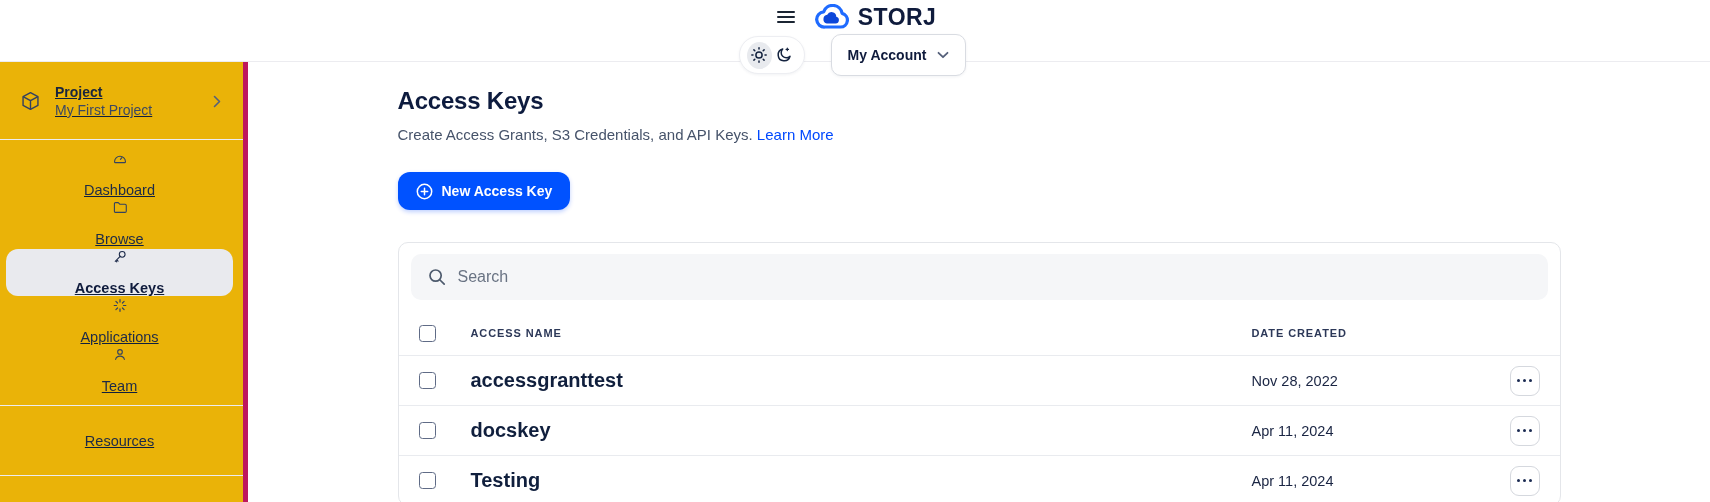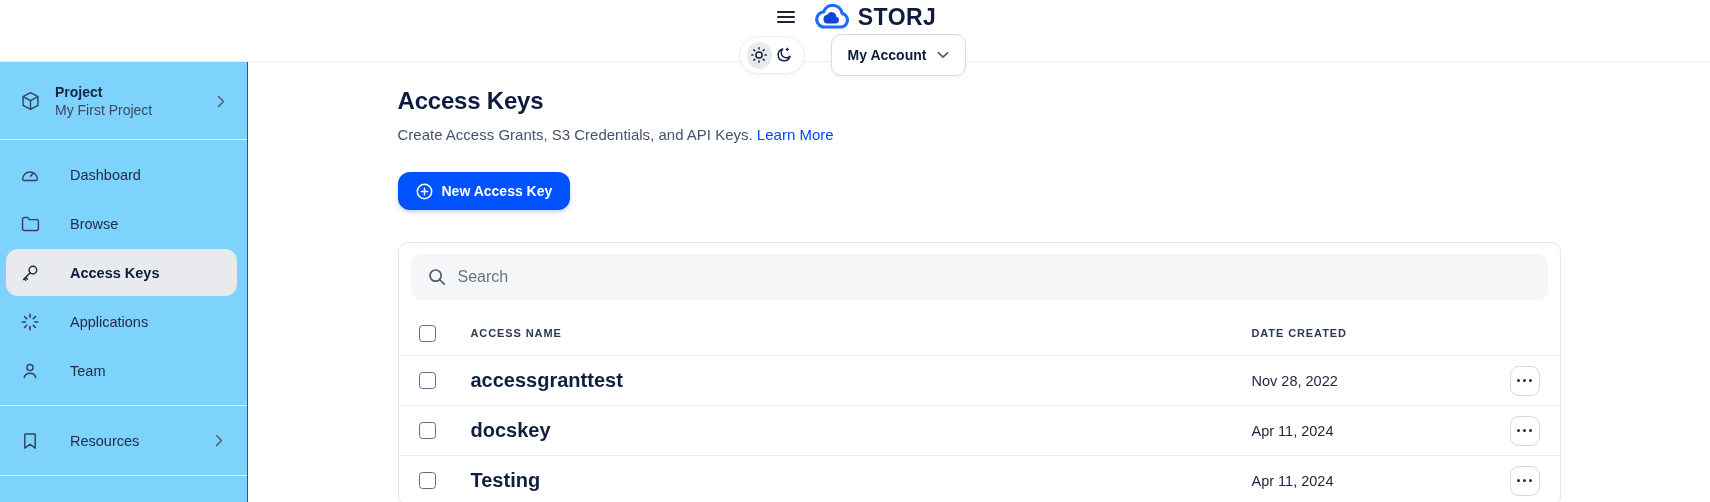--- a/index.html
+++ b/index.html
@@ -21,30 +21,30 @@
   .theme-btn { width:27px; height:27px; border:none; border-radius:50%; background:transparent;
                display:flex; align-items:center; justify-content:center; cursor:pointer; }
   .theme-btn.active { background:#e8eaee; }
   .account-btn { display:flex; align-items:center; gap:11px; height:42px; padding:0 16px;
                  background:#fff; border:1px solid #d9dce2; border-radius:10px; cursor:pointer;
                  font-family:inherit; font-size:14px; font-weight:700; color:#0f1b3c;
                  box-shadow:0 1px 3px rgba(20,30,60,.06); }
 
   
   .sidebar { position:absolute; top:62px; left:0; bottom:0; width:248px;
-             border-right:1px solid #be185d; background:#7dd3fc; padding-top:12px; }
+             border-right:5px solid #be185d; background:#eab308; padding-top:12px;text-decoration:underline; }
   .project-item { display:flex; align-items:center; gap:14px; margin:0 10px 0 6px;
                   padding:10px 12px 10px 14px; border-radius:12px; cursor:pointer; }
   .project-texts { display:flex; flex-direction:column; gap:2px; }
   .project-label { font-size:14px; font-weight:600; color:#18253f; }
   .project-name { font-size:14px; color:#3c4862; }
   .side-divider { border:none; border-top:1px solid #ececf0; margin:11px 0; }
-  .nav-item { display:flex; align-items:center; gap:30px; height:47px; margin:2px 10px 2px 6px;
+  .nav-item { display:flex; align-items:center; gap:16px; height:47px; margin:2px 10px 2px 6px;
               padding:0 14px; border-radius:12px; font-size:14.5px; font-weight:500;
-              color:#1d2a47; cursor:pointer; }
+              color:#1d2a47; cursor:pointer;flex-direction:column; }
   .nav-item.selected { background:#e9eaee; font-weight:700; color:#0f1b3c; }
   .nav-spacer { flex:1; }
 
   
   .main { margin-left:248px; height:440px; overflow:hidden; }
   .content { width:1163px; margin:0 auto; padding-top:25px; }
   .page-title { font-size:24px; font-weight:800; letter-spacing:-.2px; color:#0d1b3e; }
   .page-sub { margin-top:11px; font-size:15px; color:#46536a; }
   .learn-more { color:#0149fe; text-decoration:none; cursor:pointer; }
   .new-key-btn { margin-top:29px; display:inline-flex; align-items:center; gap:9px; height:38px;

